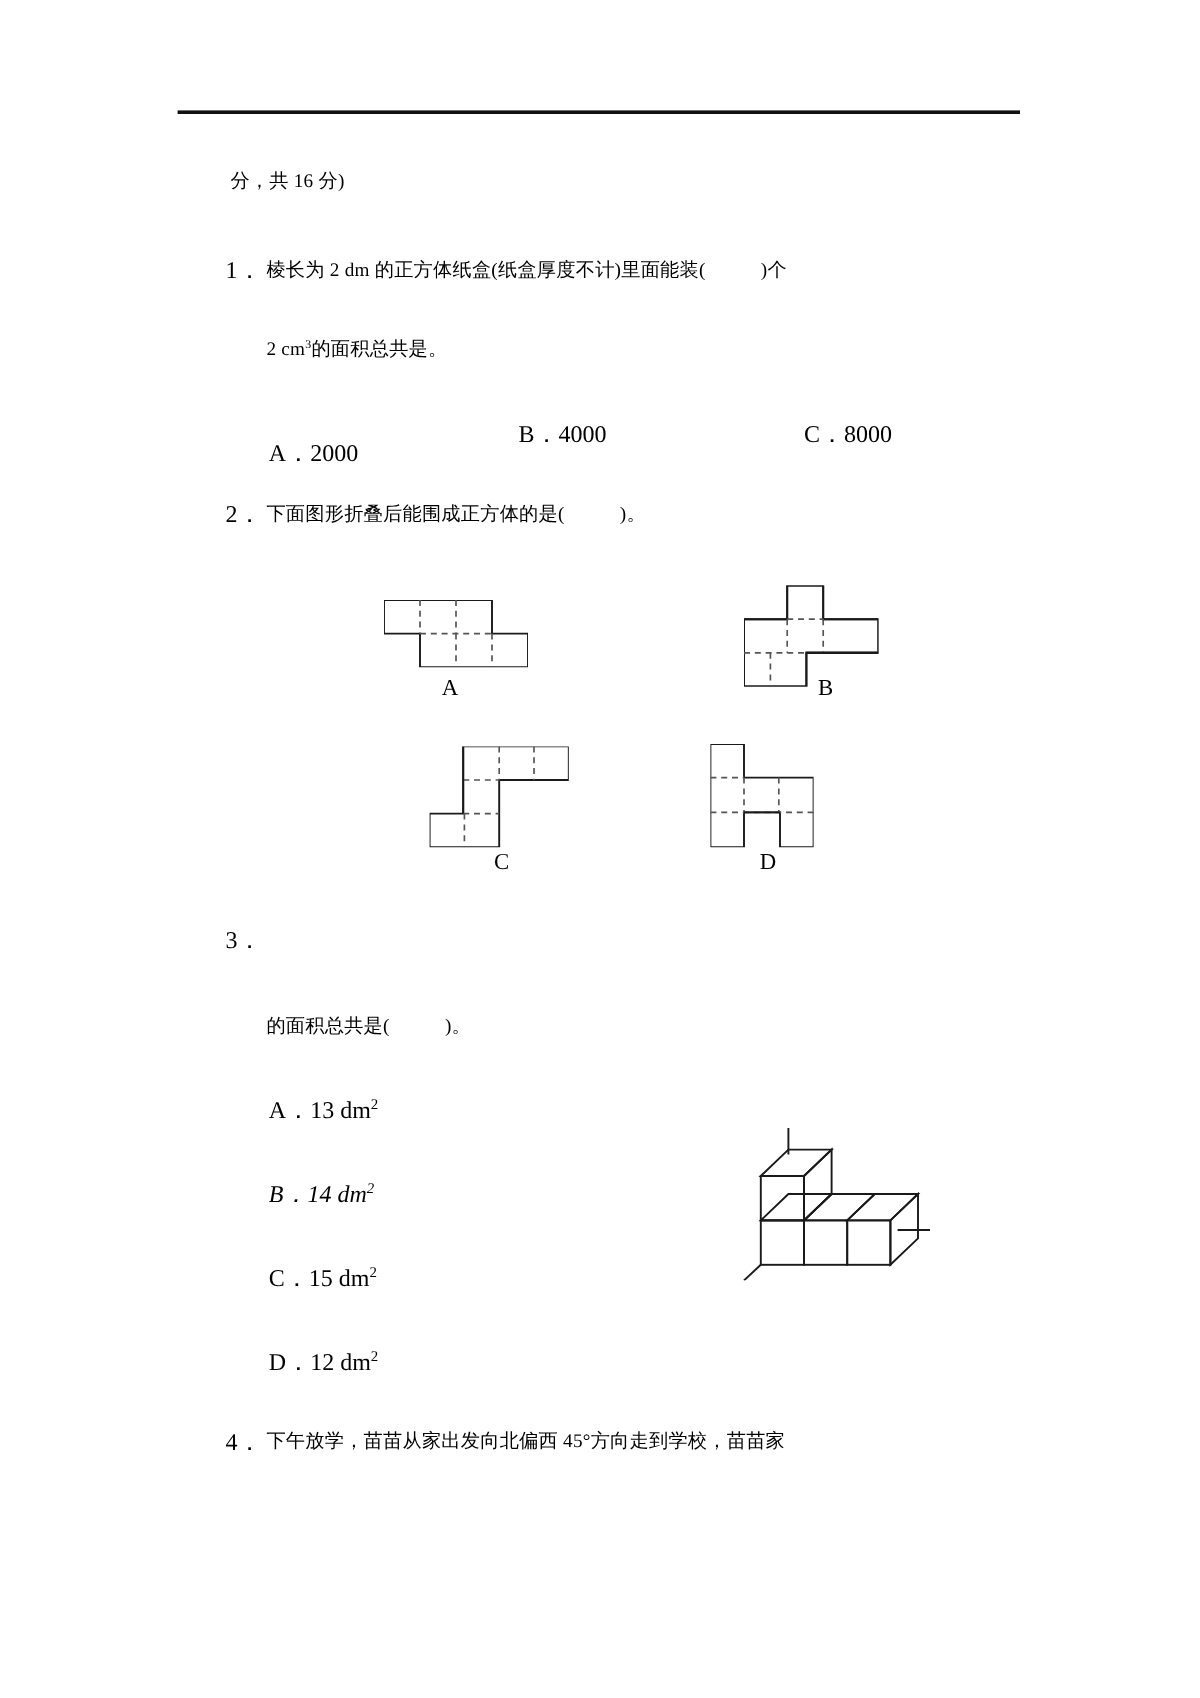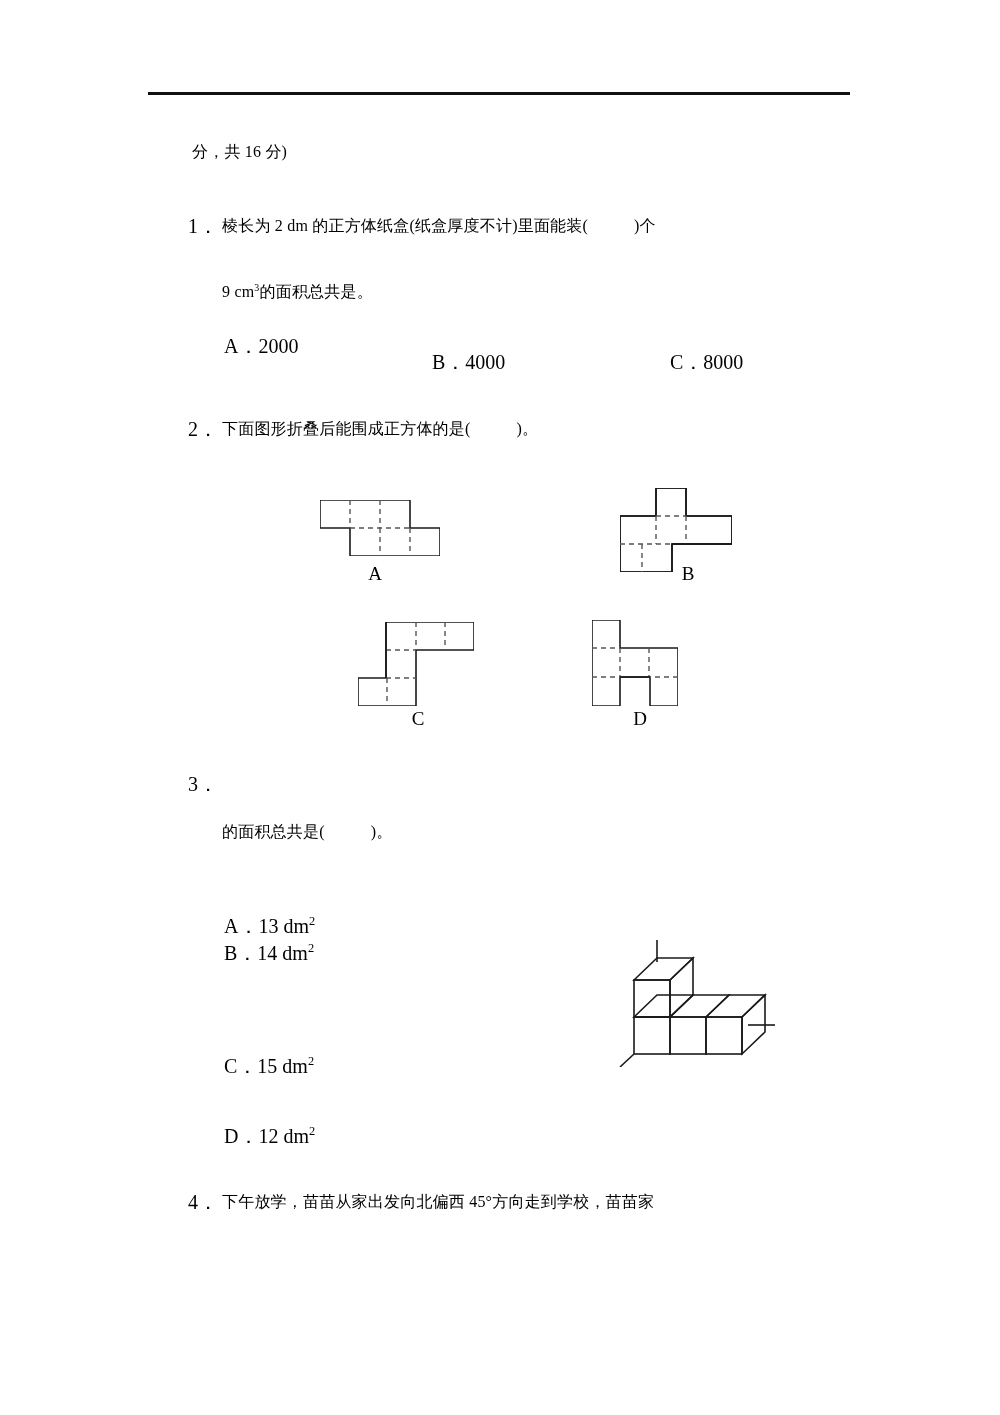--- a/index.html
+++ b/index.html
@@ -88,23 +88,23 @@
 
 <div class="page">
 
   <div class="header-rule"></div>
 
   <div class="line cn" style="left:192px; top:138px;">分，共 16 分)</div>
 
   <div class="num-label" style="left:188px; top:212px;">1．</div>
   <div class="line cn" style="left:222px; top:212px;"><span>棱长为 2 dm 的正方体纸盒(纸盒厚度不计)里面能装(</span><span class="blank"></span><span>)个</span></div>
 
-  <div class="line cn" style="left:222px; top:278px;"><span>9 cm</span><sup class="exp">3</sup><span>的面积总共是。</span></div>
-
-  <div class="opt-row" style="left:224px; top:332px;"><span>A．</span><span>2000</span></div>
+  <div class="line cn" style="left:222px; top:278px;"><span>2 cm</span><sup class="exp">3</sup><span>的面积总共是。</span></div>
+
+  <div class="opt-row" style="left:224px; top:364px;"><span>A．</span><span>2000</span></div>
   <div class="opt-row" style="left:432px; top:348px;"><span>B．</span><span>4000</span></div>
   <div class="opt-row" style="left:638px; top:348px;margin-left:32px;"><span>C．</span><span>8000</span></div>
 
   <div class="num-label" style="left:188px; top:415px;">2．</div>
   <div class="line cn" style="left:222px; top:415px;"><span>下面图形折叠后能围成正方体的是(</span><span class="blank"></span><span>)。</span></div>
 
   <div class="net" style="left:320px; top:500px;">
     <svg width="120" height="56" viewBox="0 0 120 56">
 
       <path d="M0,0 H90 V28 H120 V56 H30 V28 H0 Z" fill="none" stroke="#1a1a1a" stroke-width="1.6"></path>
@@ -159,25 +159,25 @@
       <line x1="0" y1="28" x2="28" y2="28" stroke="#555" stroke-width="1.4" stroke-dasharray="5,4"></line>
       <line x1="0" y1="57" x2="86" y2="57" stroke="#555" stroke-width="1.4" stroke-dasharray="5,4"></line>
       <line x1="28" y1="28" x2="28" y2="57" stroke="#555" stroke-width="1.4" stroke-dasharray="5,4"></line>
       <line x1="57" y1="28" x2="57" y2="57" stroke="#555" stroke-width="1.4" stroke-dasharray="5,4"></line>
       <path d="M28,57 L58,57" fill="none" stroke="#1a1a1a" stroke-width="1.6"></path>
     </svg>
   </div>
   <div class="net-label" style="left:620px; top:708px;">D</div>
 
   <div class="num-label" style="left:188px; top:770px;">3．</div>
-  <div class="line cn" style="left:222px; top:818px;"><span>的面积总共是(</span><span class="blank"></span><span>)。</span></div>
+  <div class="line cn" style="left:222px; top:842px;"><span>的面积总共是(</span><span class="blank"></span><span>)。</span></div>
 
   <div class="opt-row" style="left:224px; top:912px;"><span>A．</span><span>13 dm</span><sup class="exp">2</sup></div>
 
-  <div class="opt-row" style="left:224px; top:939px;"><span>B．</span><span>14 dm</span><sup class="exp">2</sup></div>
+  <div class="opt-row" style="left:224px; top:982px;font-style:italic;"><span>B．</span><span>14 dm</span><sup class="exp">2</sup></div>
 
   <div class="opt-row" style="left:224px; top:1052px;"><span>C．</span><span>15 dm</span><sup class="exp">2</sup></div>
 
   <div class="opt-row" style="left:224px; top:1122px;"><span>D．</span><span>12 dm</span><sup class="exp">2</sup></div>
 
   <div class="stack" style="left:598px; top:932px;">
     <svg width="190" height="135" viewBox="0 0 190 135">
       <g fill="none" stroke="#1a1a1a" stroke-width="1.6" stroke-linejoin="miter">
 
         <line x1="59" y1="8" x2="59" y2="30" stroke="#1a1a1a" stroke-width="1.6"></line>

